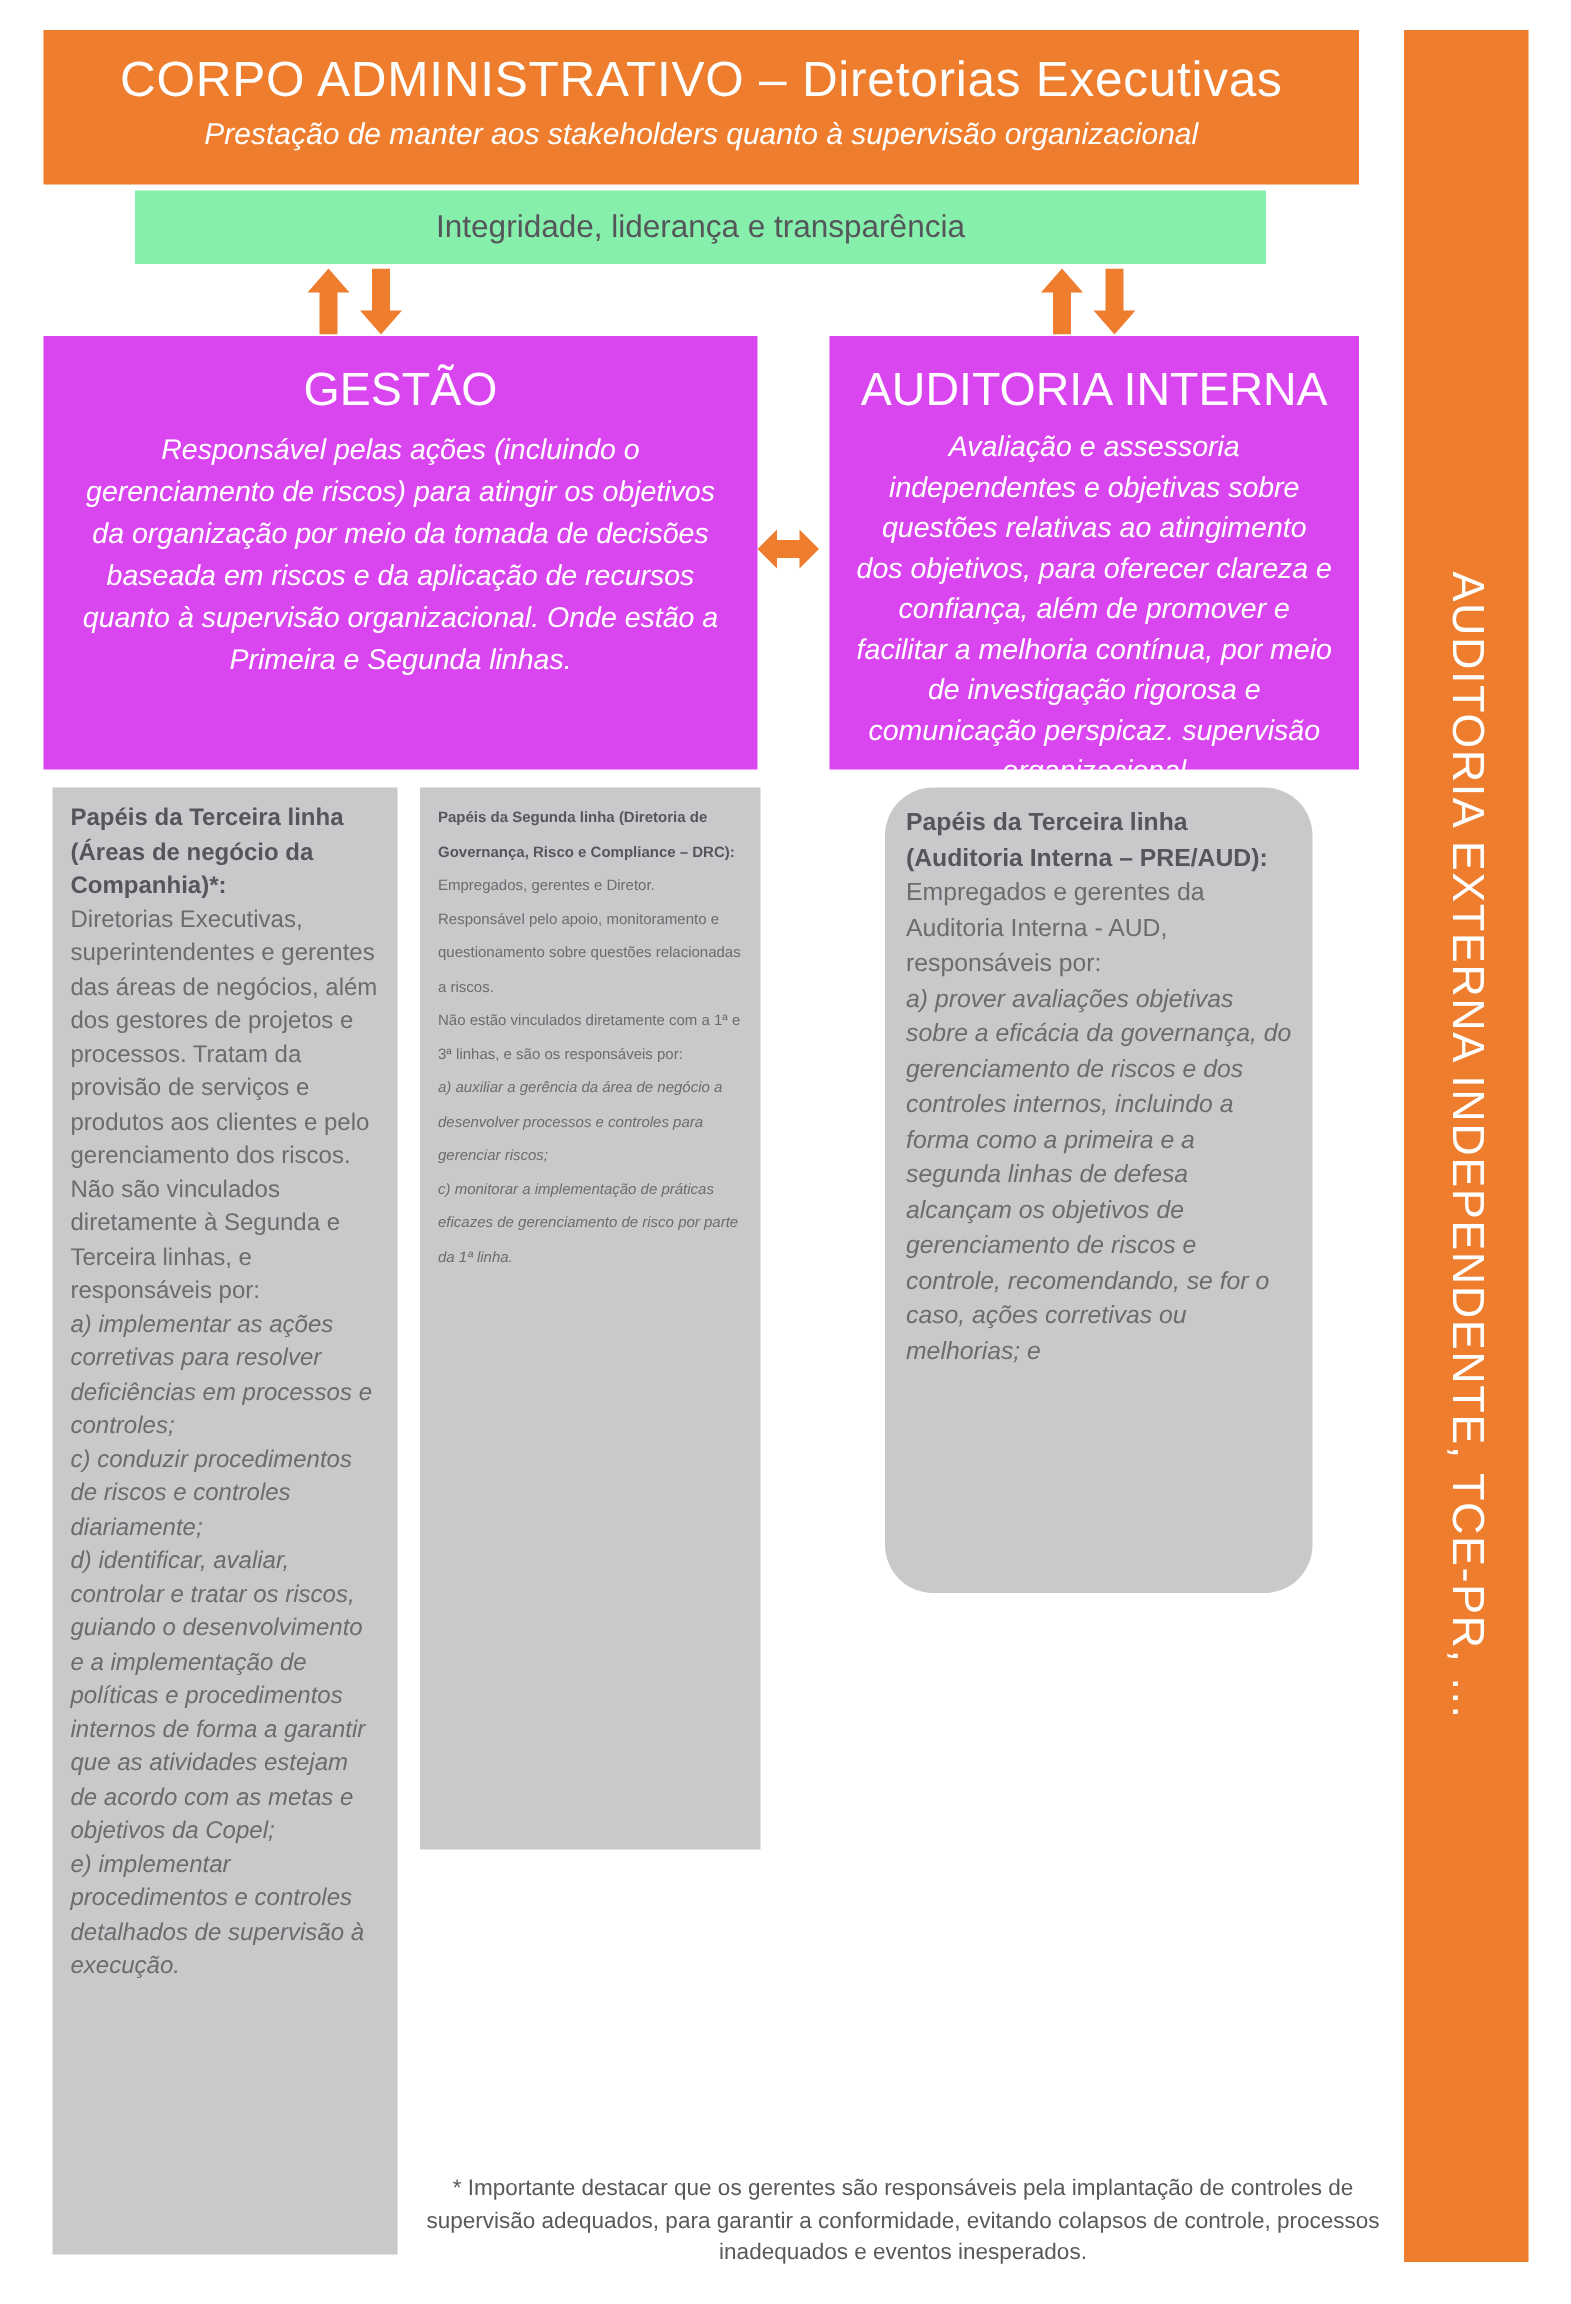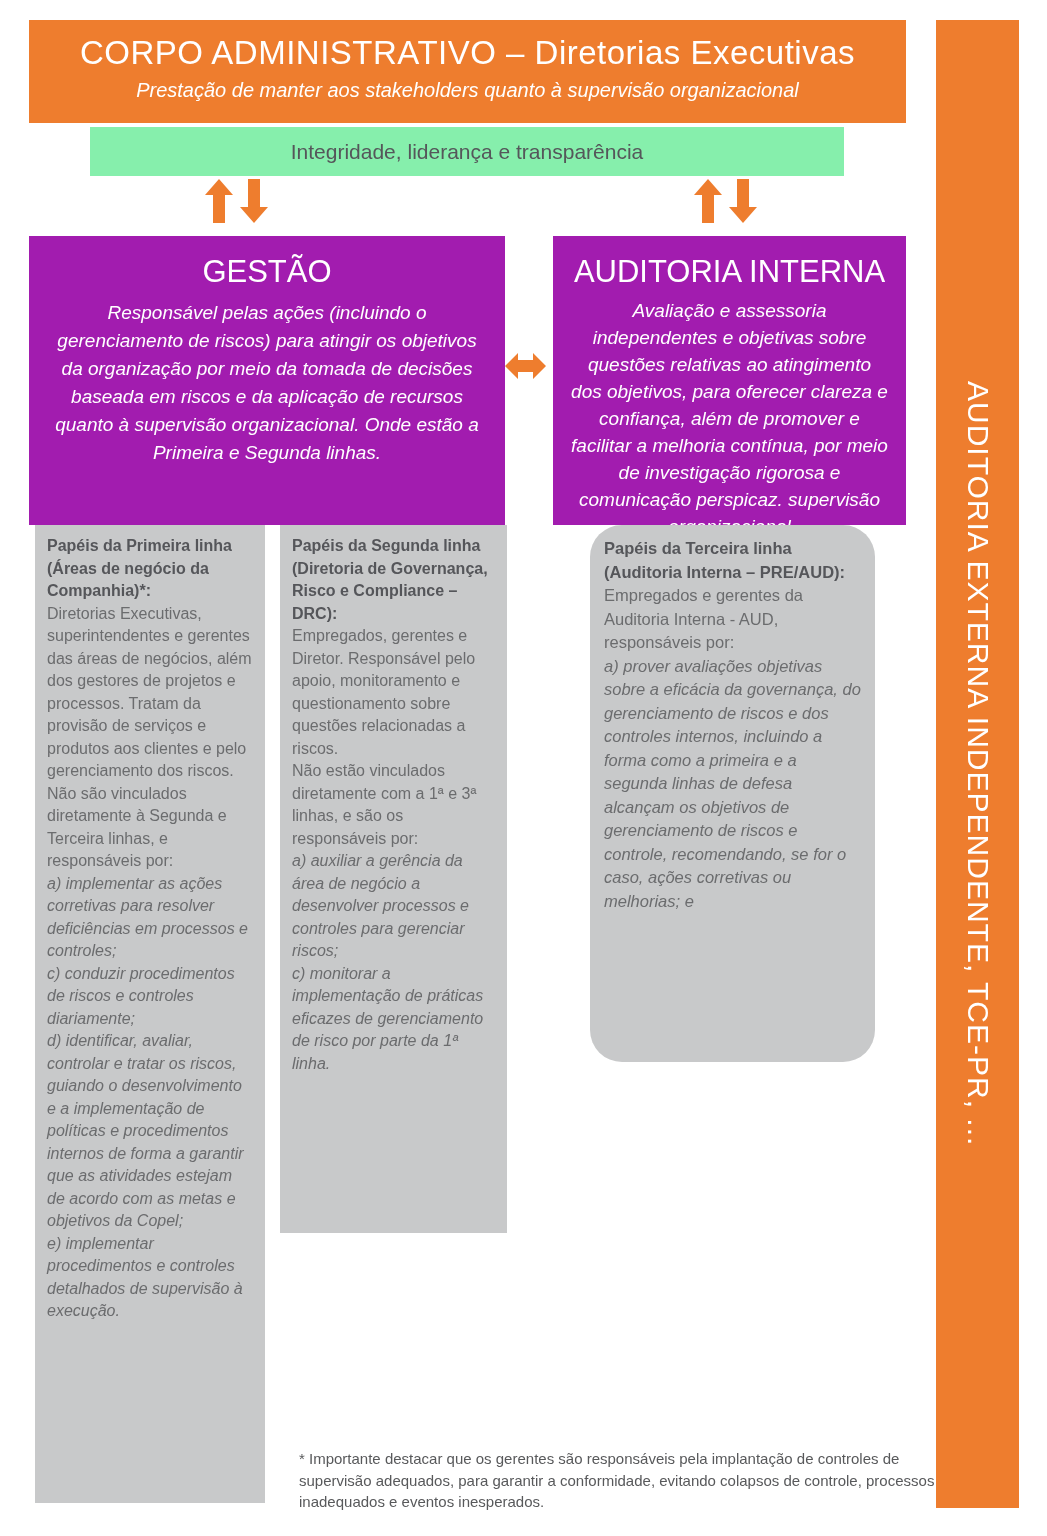--- a/index.html
+++ b/index.html
@@ -18,50 +18,50 @@
   .values-bar{
     position:absolute;left:90px;top:127px;width:754px;height:49px;
     background:#86efac;color:#55565a;font-size:21px;
     display:flex;align-items:center;justify-content:center;
   }
   
   .arrow-pair{position:absolute;top:179px;display:flex;gap:7px;}
   .arrow-pair svg{display:block;}
   
   .obox{
-    position:absolute;top:236px;height:289px;background:#a21caf;color:#fff;
+    position:absolute;top:224px;height:289px;background:#d946ef;color:#fff;
     text-align:center;box-sizing:border-box;
   }
   .obox-title{font-size:31px;margin-top:18px;}
   .obox-body{font-style:italic;font-size:19px;line-height:28px;margin-top:9px;padding:0 26px;text-align:center;}
   .gestao{left:29px;width:476px;}
   .auditoria{left:553px;width:353px;}
   .auditoria .obox-body{line-height:27px;padding:0 18px;margin-top:7px;}
   .dbl-arrow{position:absolute;left:505px;top:349px;}
   
   .gbox{
     position:absolute;top:525px;background:#c8c9ca;color:#6b6c6e;
     box-sizing:border-box;overflow:hidden;
   }
   .gbox .title{font-weight:bold;color:#55565a;}
   .gbox .item{font-style:italic;}
   .col1{left:35px;width:230px;height:978px;padding:10px 12px;font-size:16px;line-height:22.5px;}
-  .col2{left:280px;width:227px;height:708px;padding:10px 12px;font-size:16px;line-height:22.5px;}
+  .col2{left:280px;width:227px;height:708px;padding:10px 12px;font-size:10px;line-height:22.5px;}
   .col3{left:590px;width:285px;height:537px;padding:12px 14px;font-size:16.5px;line-height:23.5px;border-radius:32px;}
   
   .right-bar{
     position:absolute;left:936px;top:20px;width:83px;height:1488px;background:#ee7d2e;
     display:flex;align-items:center;justify-content:center;
   }
   .right-bar .vtext{
     writing-mode:vertical-rl;color:#fff;font-size:30px;white-space:nowrap;letter-spacing:1px;
   }
   
   .footnote{
-    position:absolute;left:299px;top:1448px;width:640px;text-align:left;
+    position:absolute;left:282px;top:1448px;width:640px;text-align:center;
     color:#58595b;font-size:15px;line-height:21.5px;
   }
 </style>
 </head>
 <body>
 
 <div class="canvas">
 
   <div class="banner">
     <div class="banner-title">CORPO ADMINISTRATIVO – Diretorias Executivas</div>
@@ -97,21 +97,21 @@
   <svg class="dbl-arrow" width="41" height="34" viewBox="0 0 41 34">
     <polygon points="0,17 13,4 13,11 28,11 28,4 41,17 28,30 28,23 13,23 13,30" fill="#ee7d2e"></polygon>
   </svg>
 
   <div class="obox auditoria">
     <div class="obox-title">AUDITORIA INTERNA</div>
     <div class="obox-body">Avaliação e assessoria independentes e objetivas sobre questões relativas ao atingimento dos objetivos, para oferecer clareza e confiança, além de promover e facilitar a melhoria contínua, por meio de investigação rigorosa e comunicação perspicaz. supervisão organizacional</div>
   </div>
 
   <div class="gbox col1">
-    <div class="title">Papéis da Primeira linha (Áreas de negócio da Companhia)*:</div>
+    <div class="title">Papéis da Terceira linha (Áreas de negócio da Companhia)*:</div>
     <div class="para">Diretorias Executivas, superintendentes e gerentes das áreas de negócios, além dos gestores de projetos e processos. Tratam da provisão de serviços e produtos aos clientes e pelo gerenciamento dos riscos.</div>
     <div class="para">Não são vinculados diretamente à Segunda e Terceira linhas, e responsáveis por:</div>
     <div class="item">a) implementar as ações corretivas para resolver deficiências em processos e controles;</div>
     <div class="item">c) conduzir procedimentos de riscos e controles diariamente;</div>
     <div class="item">d) identificar, avaliar, controlar e tratar os riscos, guiando o desenvolvimento e a implementação de políticas e procedimentos internos de forma a garantir que as atividades estejam de acordo com as metas e objetivos da Copel;</div>
     <div class="item">e) implementar procedimentos e controles detalhados de supervisão à execução.</div>
   </div>
 
   <div class="gbox col2">
     <div class="title">Papéis da Segunda linha (Diretoria de Governança, Risco e Compliance – DRC):</div>

